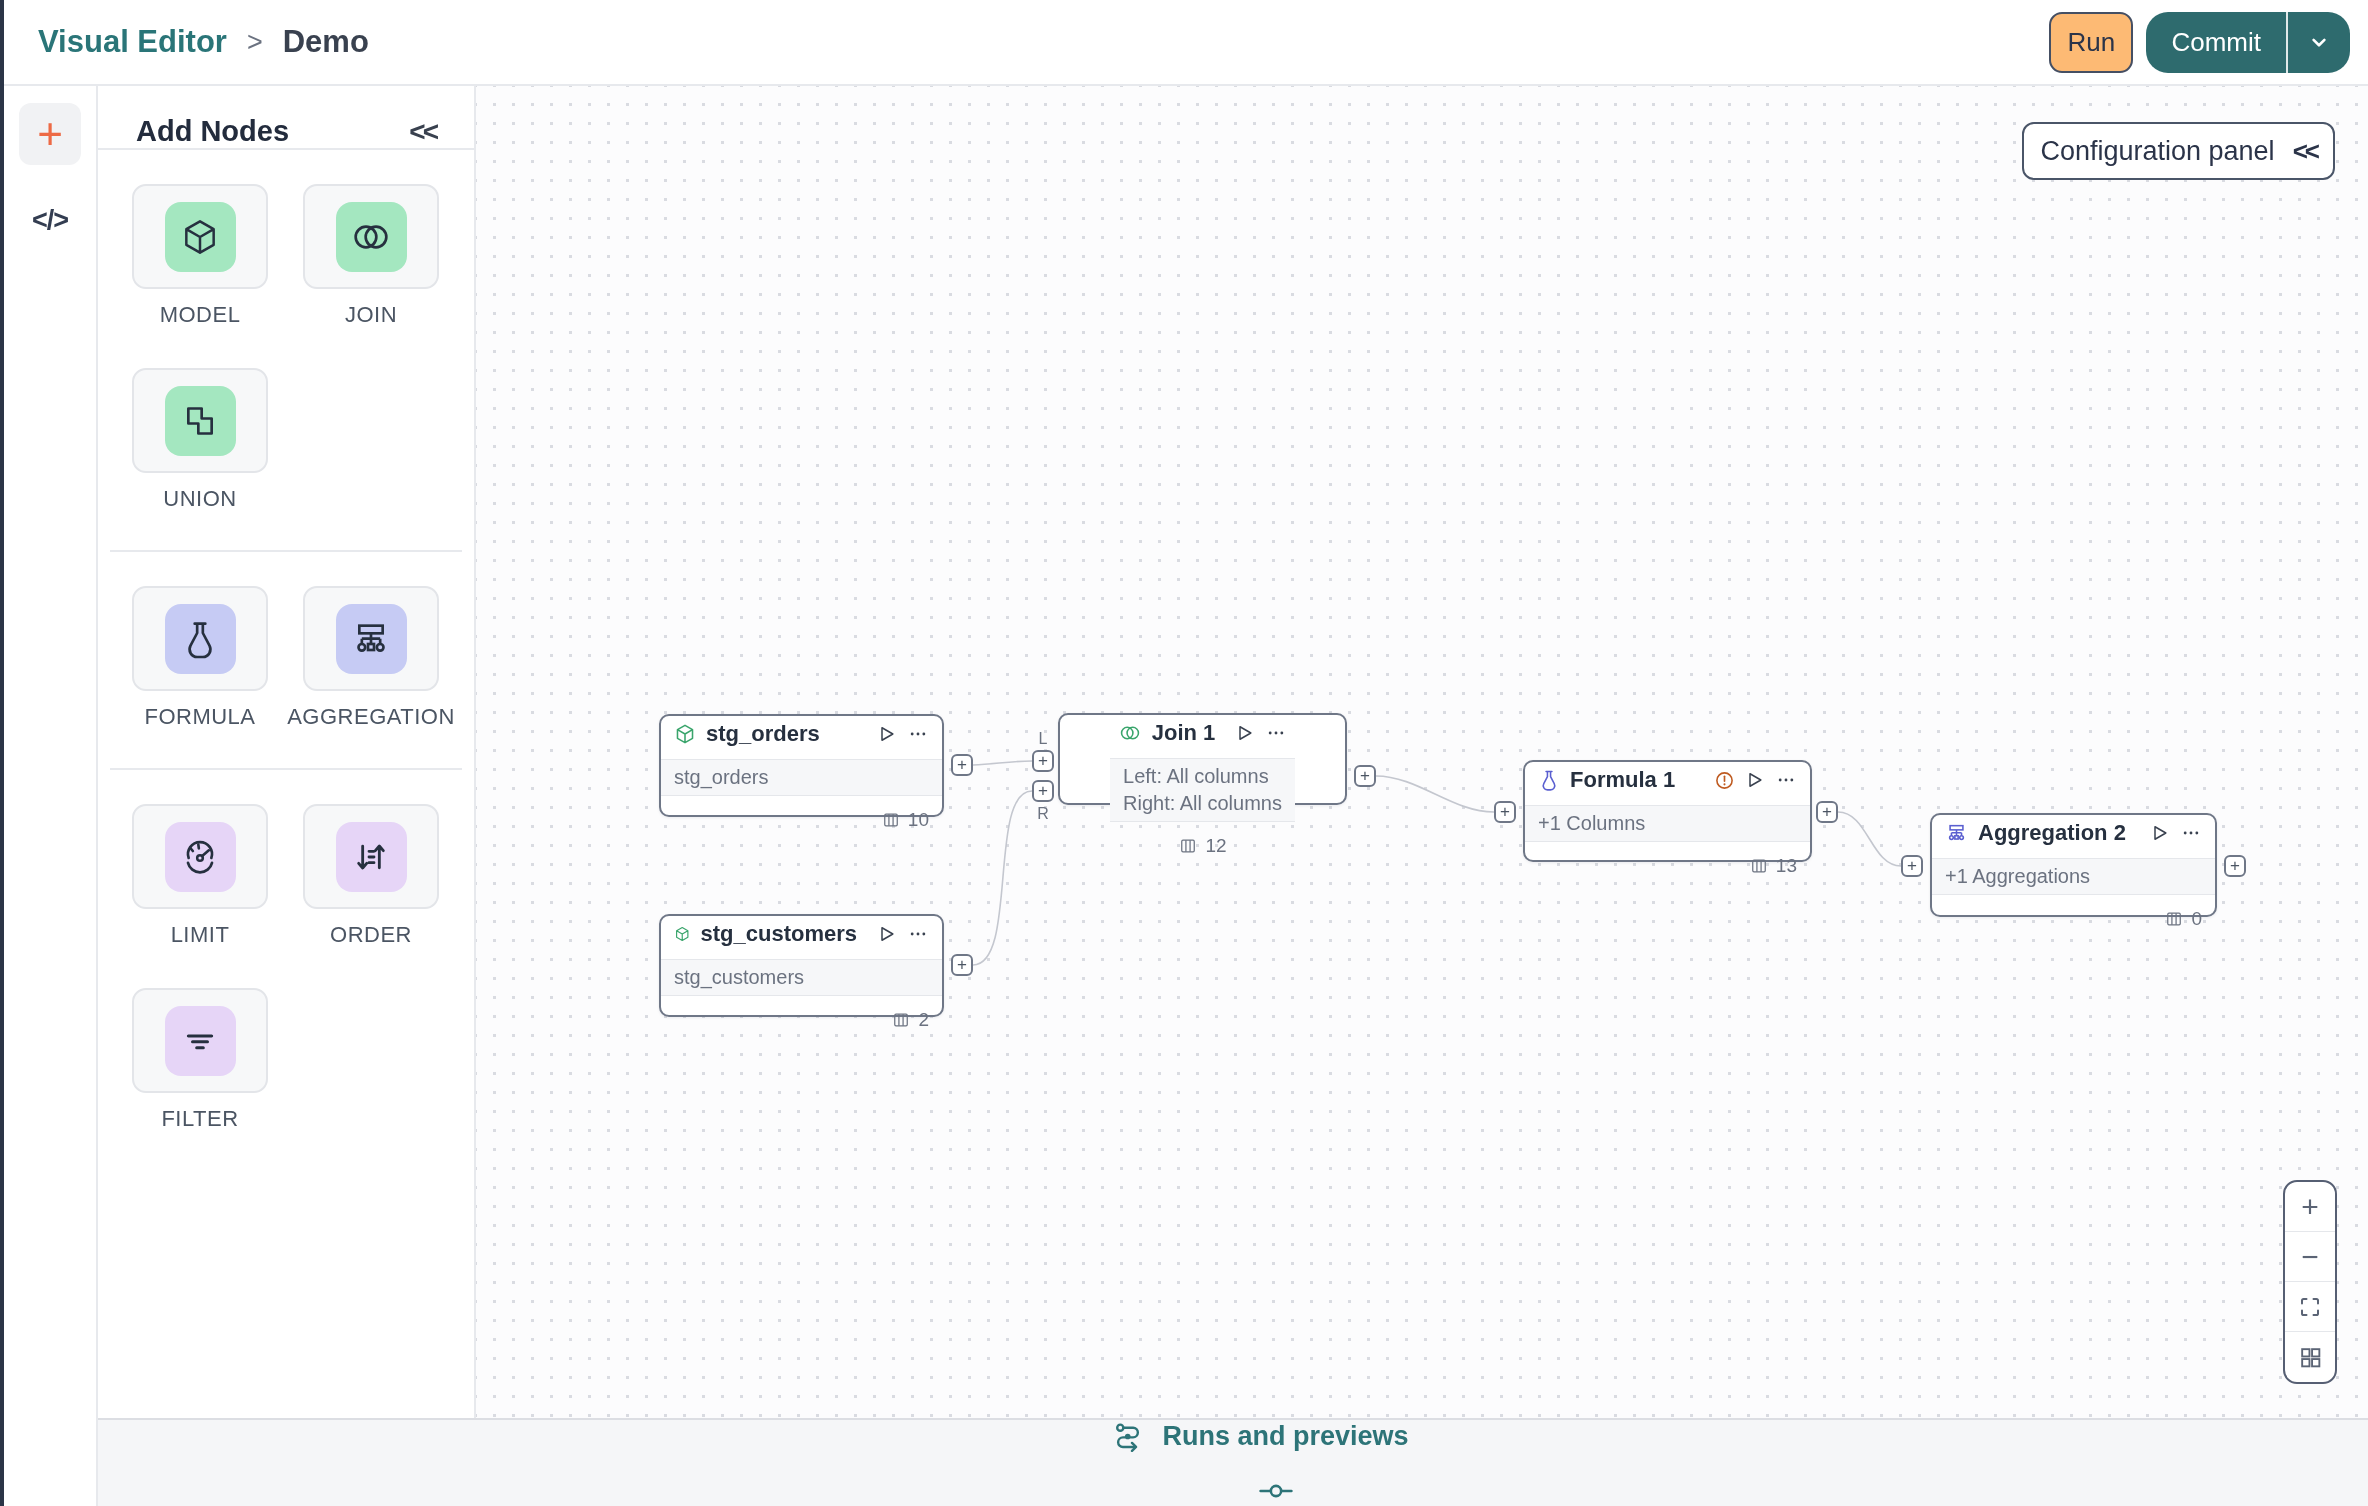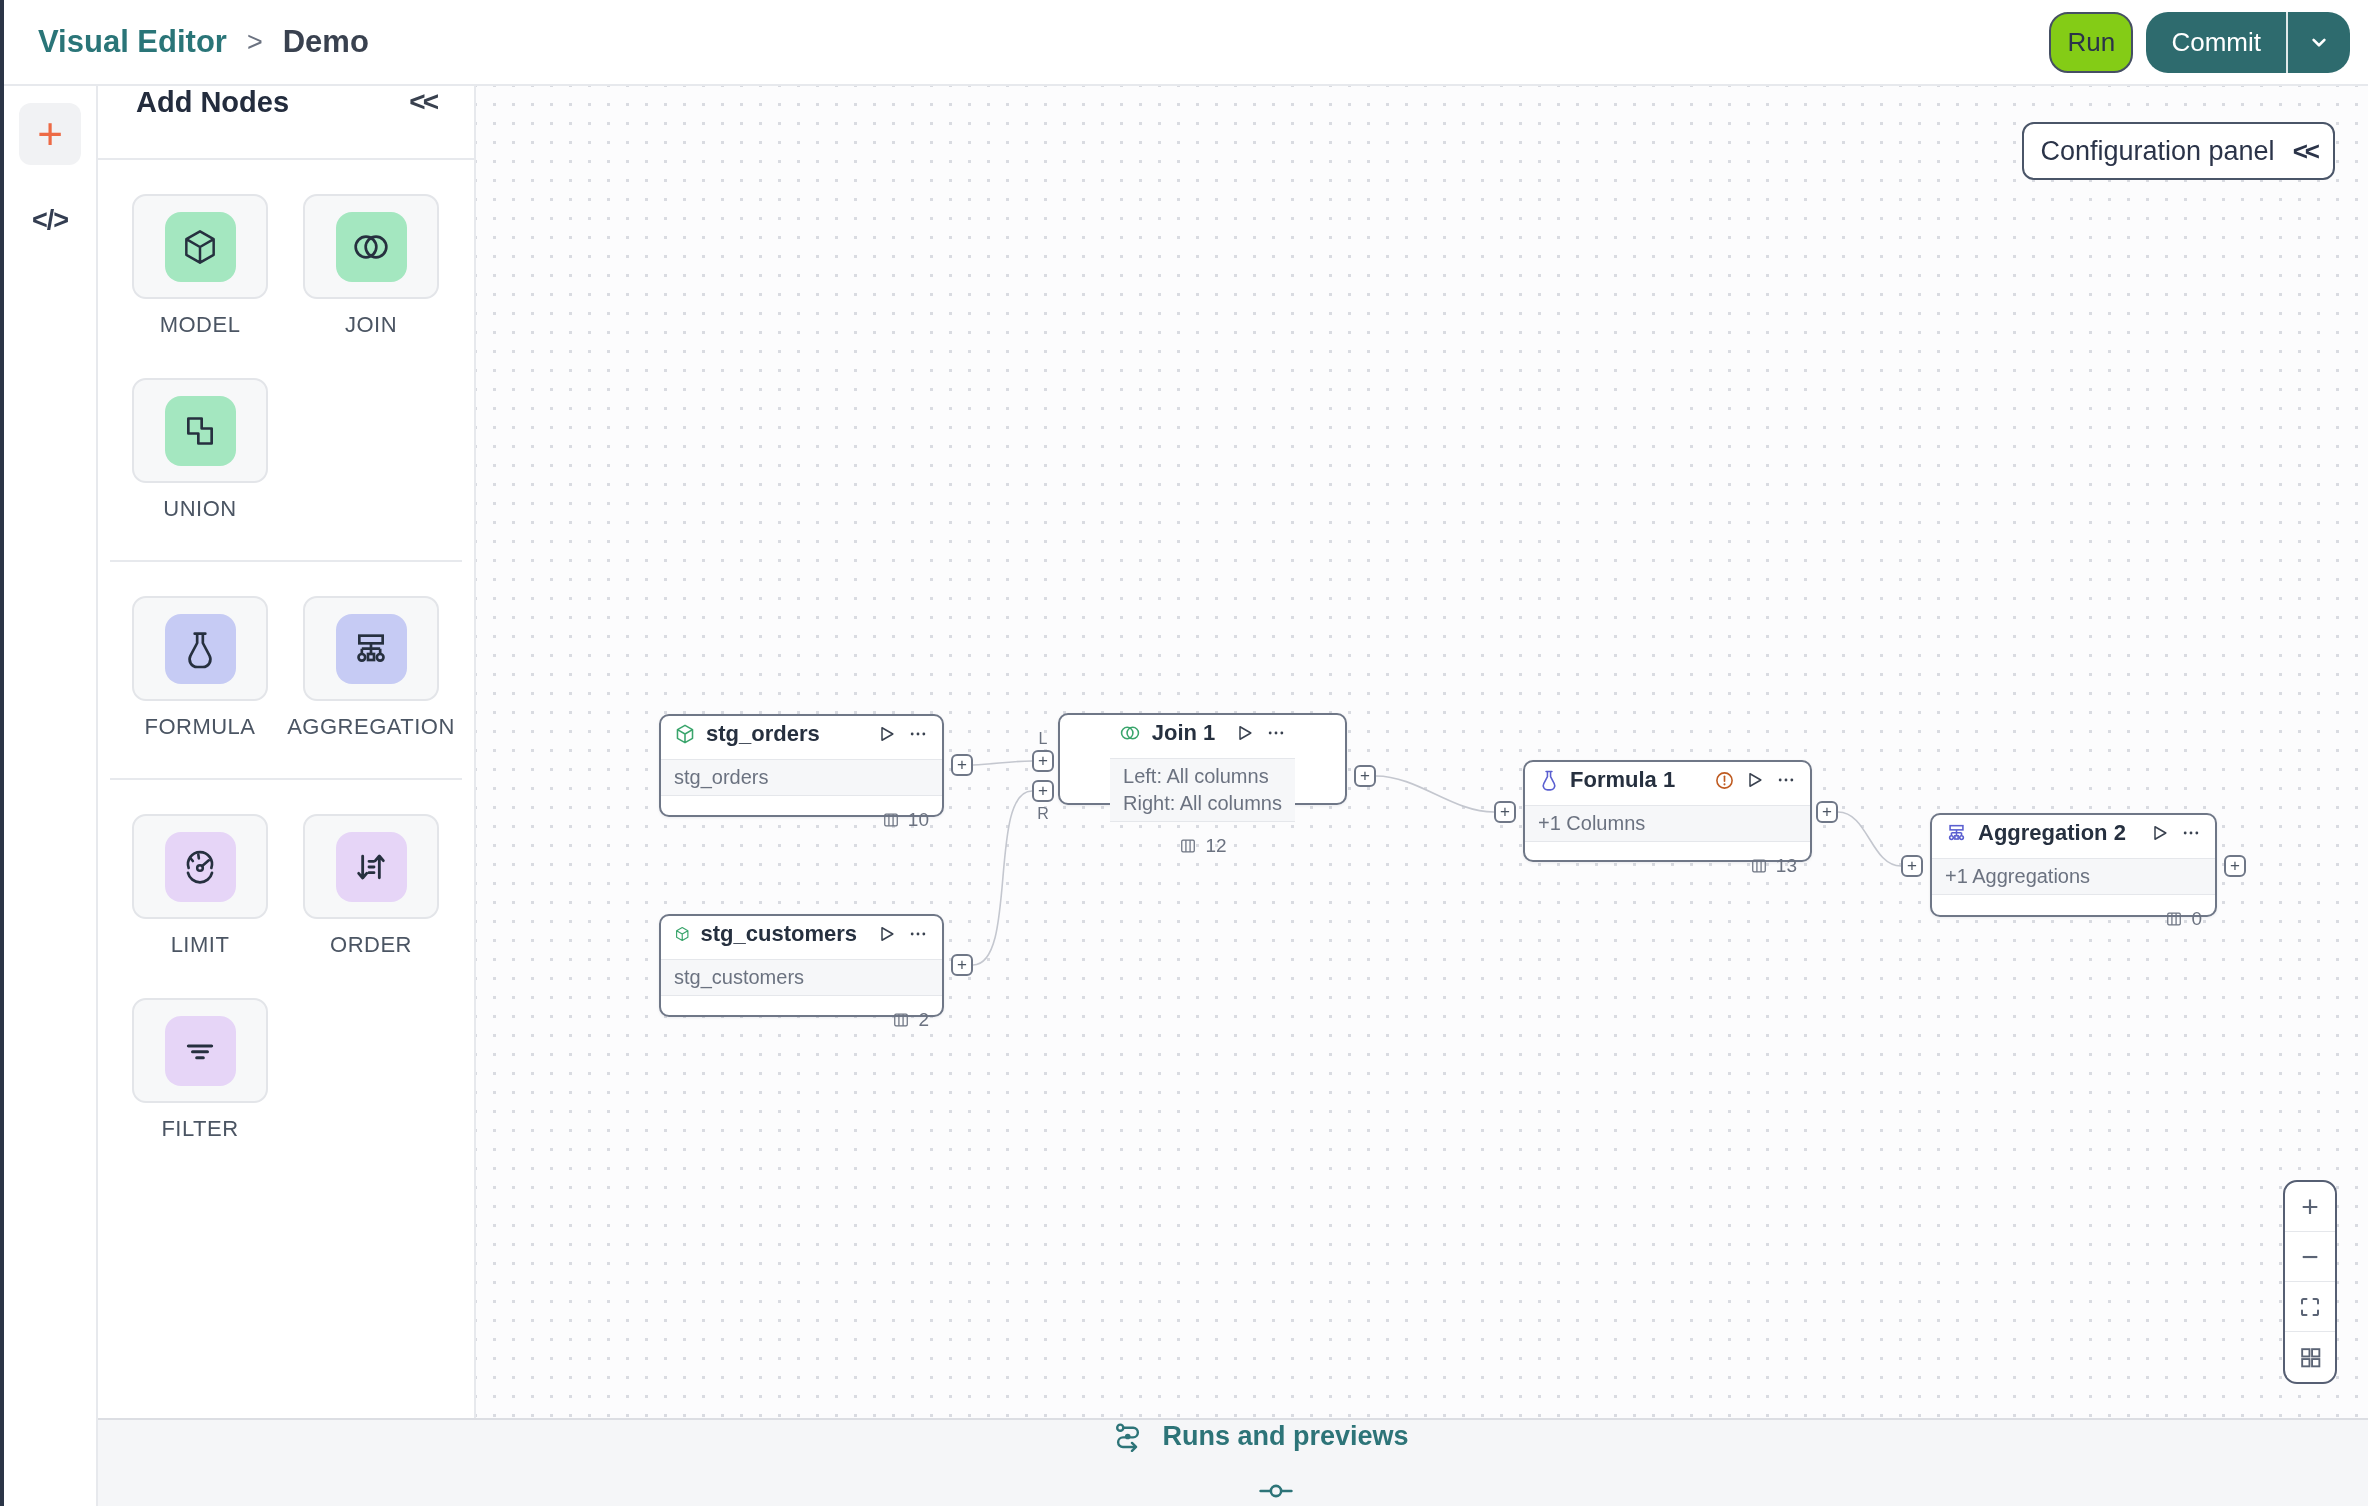--- a/index.html
+++ b/index.html
@@ -14,21 +14,21 @@
   .header {
     position:absolute; left:4px; top:0; right:0; height:86px; background:#fff;
     border-bottom:2px solid #e7e9ed; display:flex; align-items:center; padding:0 18px 0 34px; z-index:40;
   }
   .breadcrumb { display:flex; align-items:center; gap:20px; }
   .crumb-root { color:#2a7578; font-size:31px; font-weight:700; cursor:pointer; }
   .crumb-sep  { color:#6b7280; font-size:27px; font-weight:400; }
   .crumb-cur  { color:#39414f; font-size:31px; font-weight:700; }
   .header-spacer { flex:1; }
   .btn-run {
-    width:84px; height:61px; background:#84cc16; border:2px solid #454f63; border-radius:19px;
+    width:84px; height:61px; background:#fdba74; border:2px solid #454f63; border-radius:13px;
     font-size:26px; color:#2b3449; font-family:inherit; cursor:pointer; margin-right:13px;
   }
   .btn-commit {
     height:61px; display:flex; align-items:stretch; border-radius:22px; overflow:hidden; cursor:pointer;
   }
   .commit-main {
     background:#2e6b6e; color:#fff; font-size:26px; font-family:inherit; border:none;
     padding:0 25px; cursor:pointer; border-right:2px solid rgba(255,255,255,.85);
   }
   .commit-caret { background:#2e6b6e; border:none; width:62px; display:flex; align-items:center; justify-content:center; cursor:pointer; }
@@ -45,21 +45,21 @@
   .rail-code {
     margin-top:40px; background:none; border:none; color:#333d51; font-size:27px; font-weight:700;
     cursor:pointer; font-family:inherit; letter-spacing:-1px;
   }
 
   
   .panel {
     position:absolute; left:98px; top:86px; width:378px; bottom:88px; background:#fff;
     border-right:2px solid #e7e9ed; z-index:20; overflow:hidden;
   }
-  .panel-head { height:74px; border-bottom:2px solid #e7e9ed; display:flex; align-items:flex-start; padding:0 38px; }
+  .panel-head { height:64px; border-bottom:2px solid #e7e9ed; display:flex; align-items:flex-end; padding:0 38px; }
   .panel-title { font-size:29px; font-weight:700; color:#232c3d; }
   .panel-collapse { margin-left:auto; background:none; border:none; font-size:28px; font-weight:700; color:#39414f; cursor:pointer; letter-spacing:-3px; font-family:inherit; }
   .tile-grid { padding:34px 34px 0 34px; display:flex; flex-wrap:wrap; column-gap:35px; row-gap:40px; }
   .tile-cell { width:136px; display:flex; flex-direction:column; align-items:center; cursor:pointer; }
   .tile-box {
     width:136px; height:105px; background:#f7f8f9; border:2px solid #e3e5e9; border-radius:14px;
     display:flex; align-items:center; justify-content:center;
   }
   .tile-inner { width:71px; height:70px; border-radius:16px; display:flex; align-items:center; justify-content:center; }
   .tile-inner.green  { background:#a4e7c0; }

